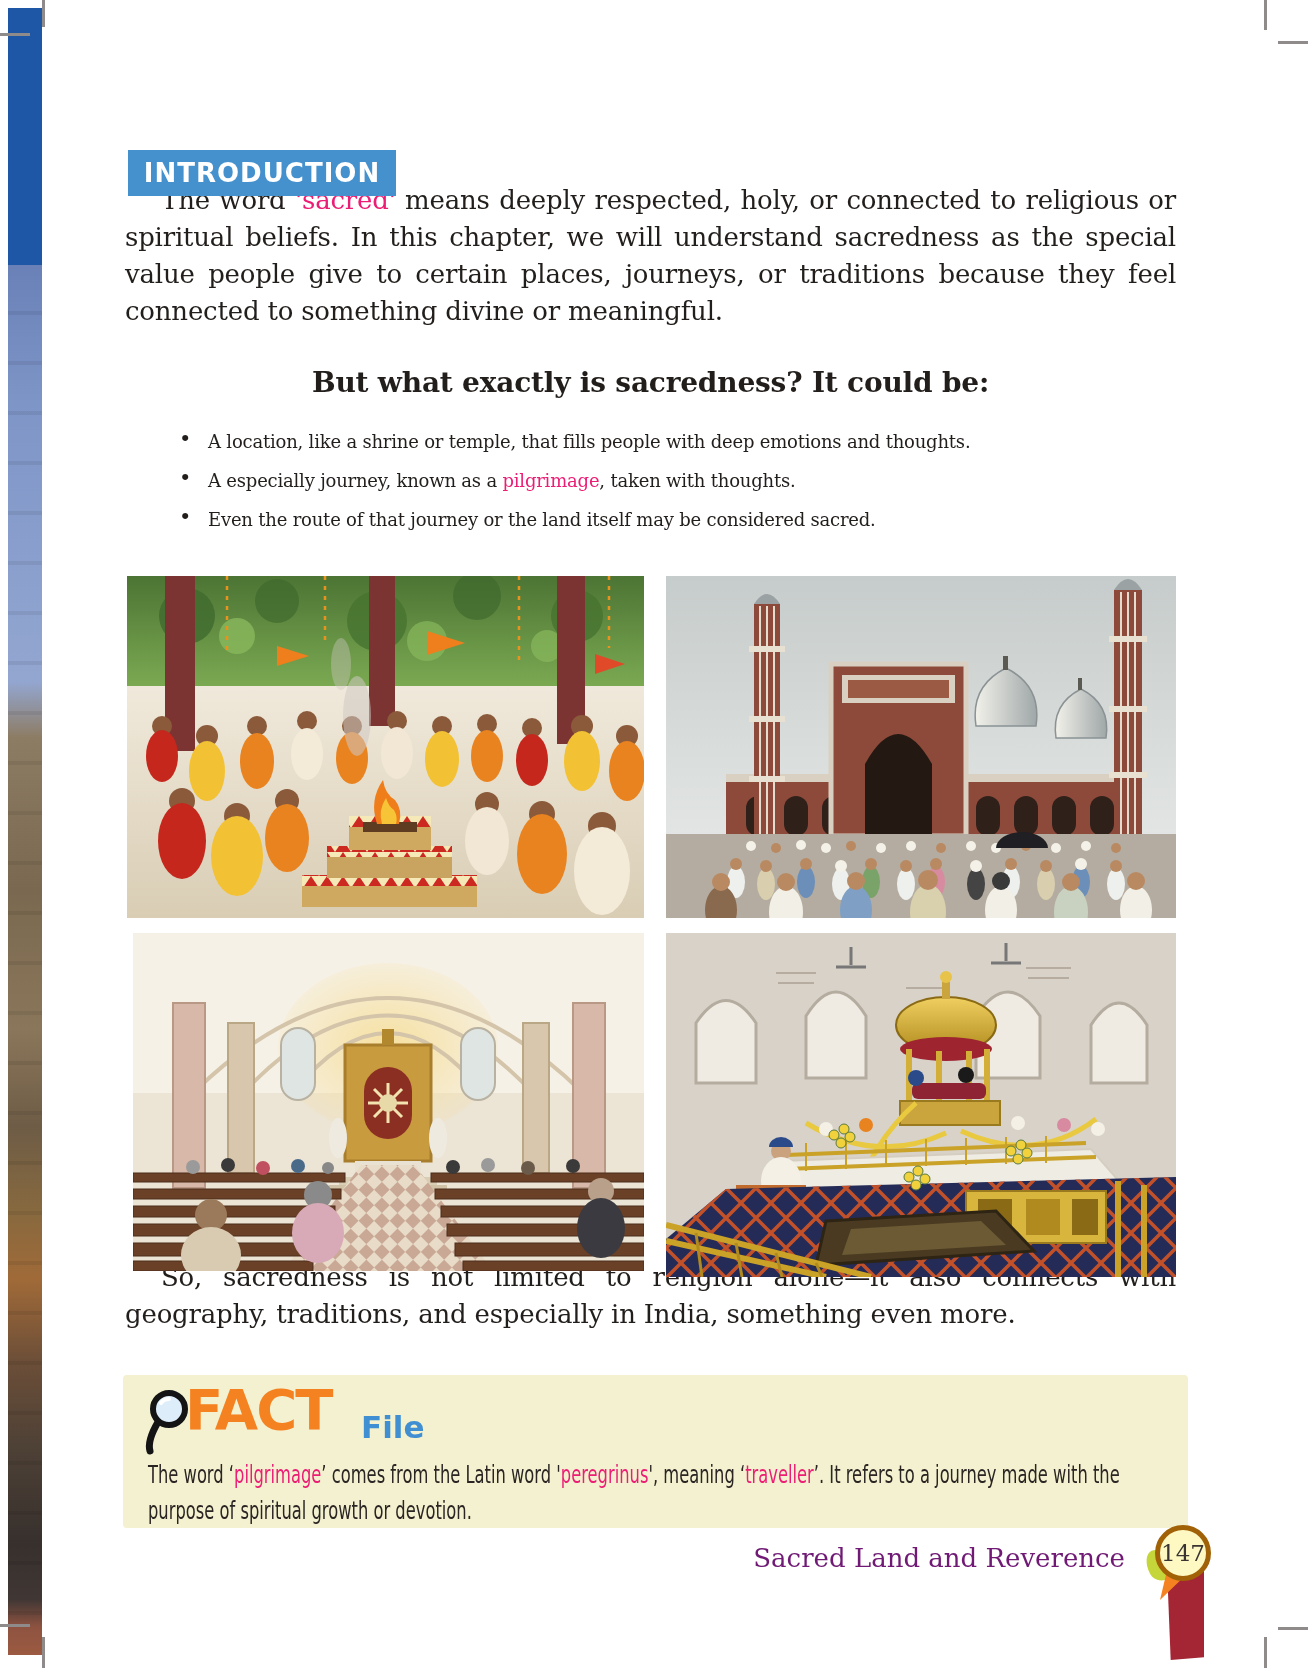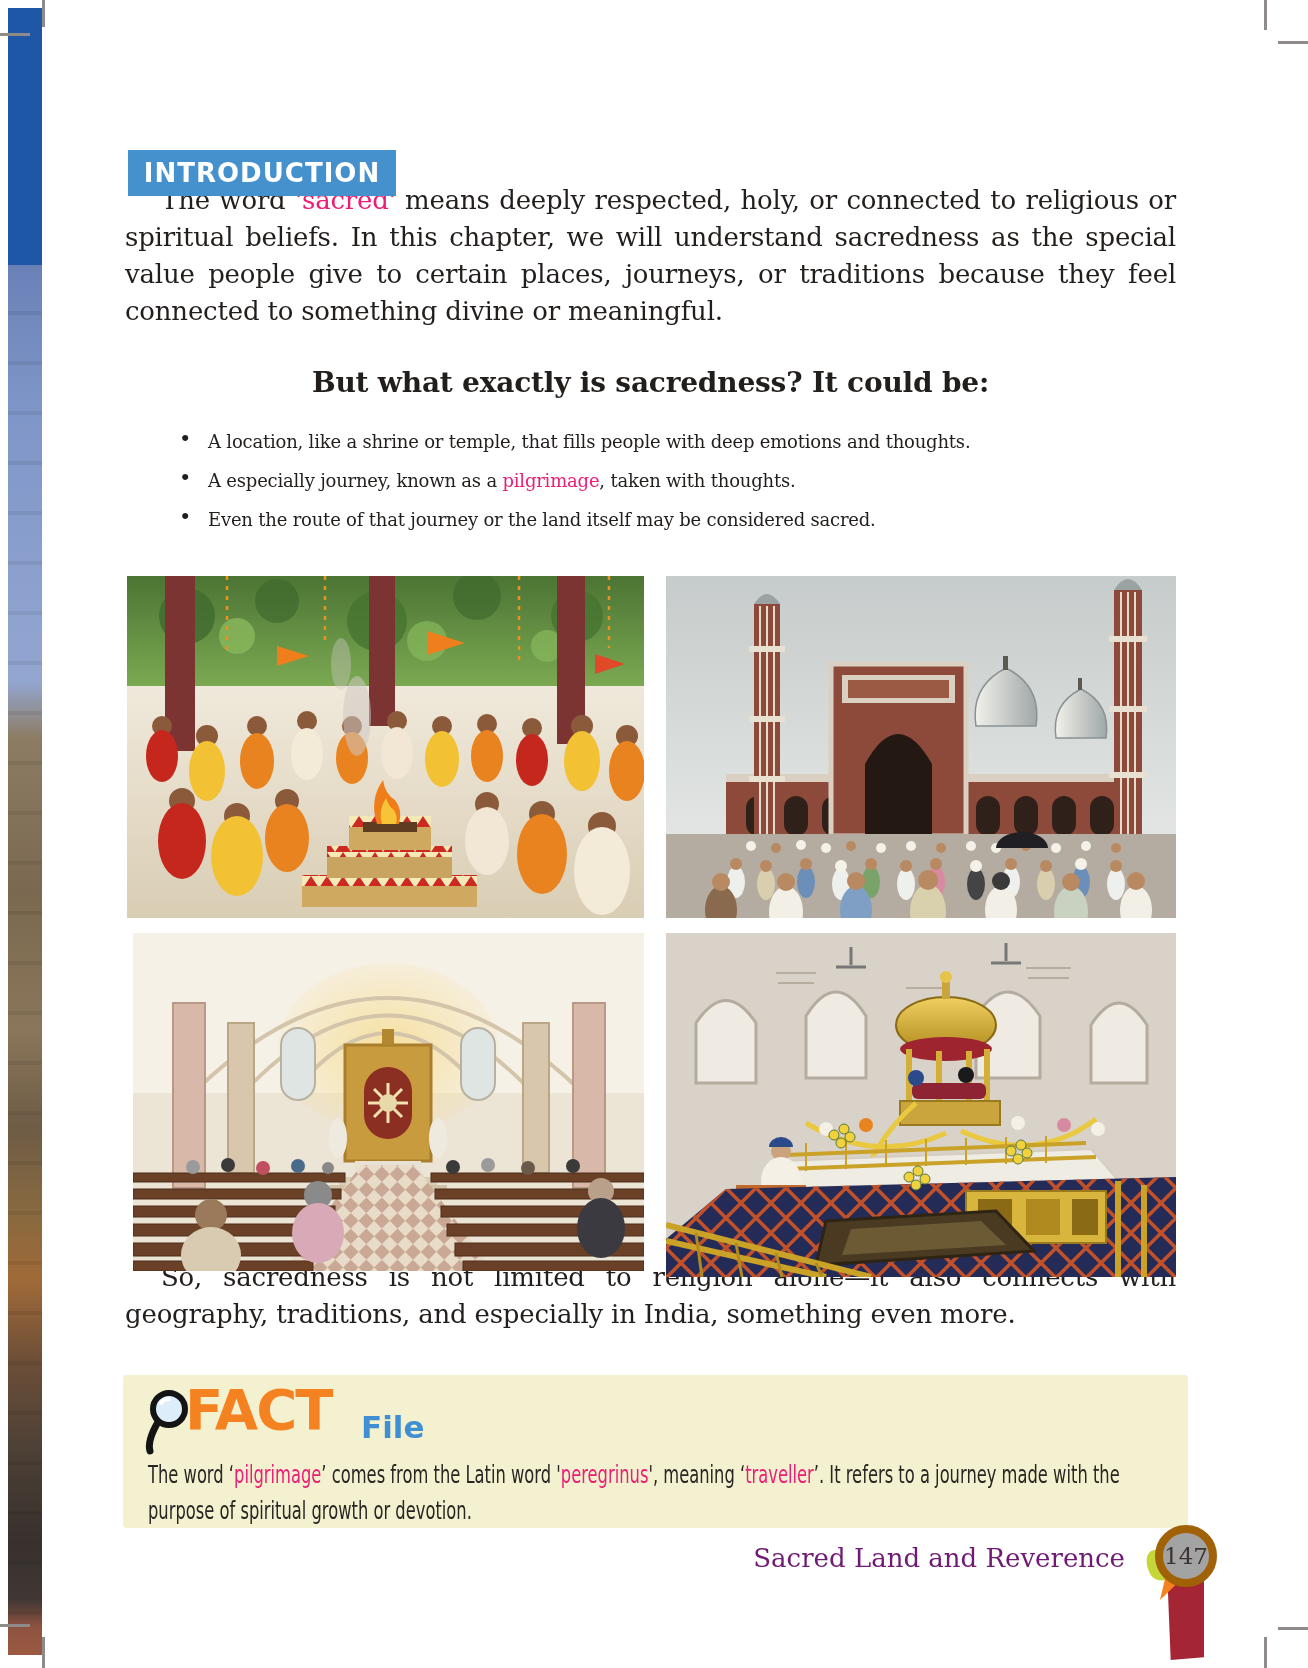--- a/index.html
+++ b/index.html
@@ -40,21 +40,21 @@
   .fact-text{position:absolute;left:25px;top:82px;width:1490px;transform:scaleX(.68);
     transform-origin:0 0;font-family:"DejaVu Sans",sans-serif;font-size:24px;line-height:36px;color:#2a2523;}
   
   .footer-title{left:700px;top:1543px;width:425px;text-align:right;font-size:26px;color:#701a75;}
   .ribbon{left:1167px;top:1568px;width:37px;height:92px;background:#a42634;z-index:3;
     clip-path:polygon(0 0,100% 0,100% 97%,10% 100%);}
   .badge-leaf{left:1147px;top:1549px;width:24px;height:32px;background:#c5d63b;border-radius:50% 50% 50% 50%/60% 60% 40% 40%;
     transform:rotate(-28deg);z-index:4;}
   .badge-tail{left:1160px;top:1574px;width:22px;height:26px;background:#f58220;
     clip-path:polygon(0 100%,28% 0,100% 18%);z-index:5;}
-  .badge{left:1155px;top:1525px;width:46px;height:46px;background:#a3a3a3;border:8px solid #a16207;
+  .badge{left:1155px;top:1525px;width:46px;height:46px;background:#fef9c3;border:5px solid #a16207;
     border-radius:50%;z-index:6;display:flex;align-items:center;justify-content:center;}
   .badge span{font-size:23px;color:#3a3533;}
 </style>
 </head>
 <body>
 
 <div class="page">
 
   <div class="abs crop" style="left:0;top:33px;width:30px;height:3px;"></div>
   <div class="abs crop" style="left:42px;top:0;width:3px;height:27px;"></div>

